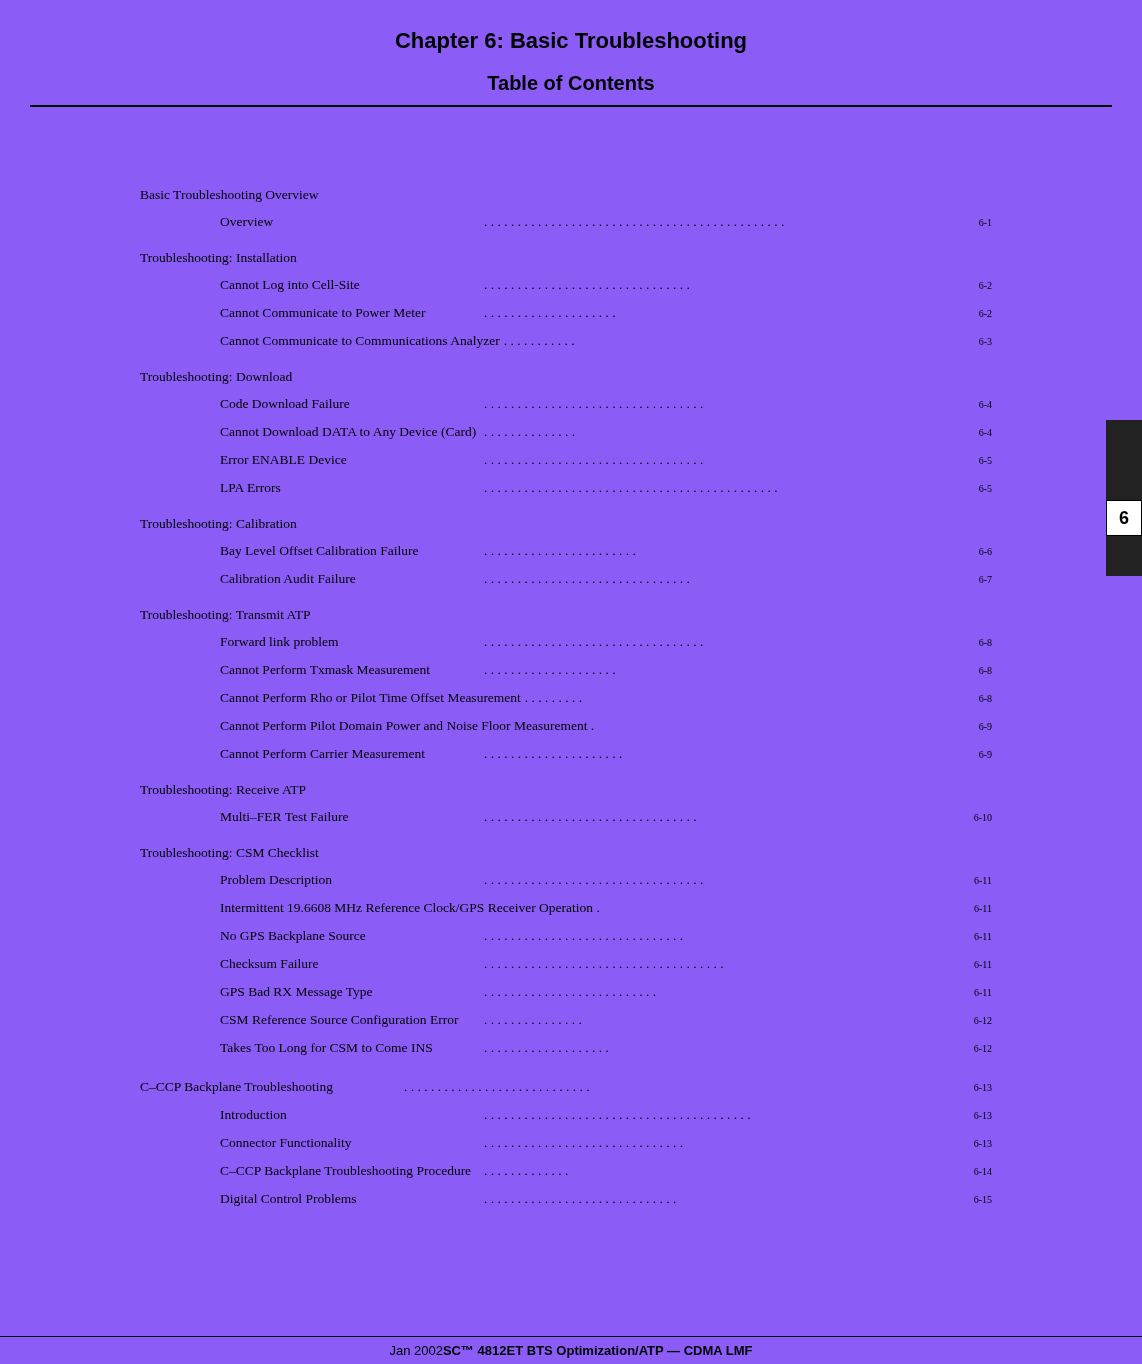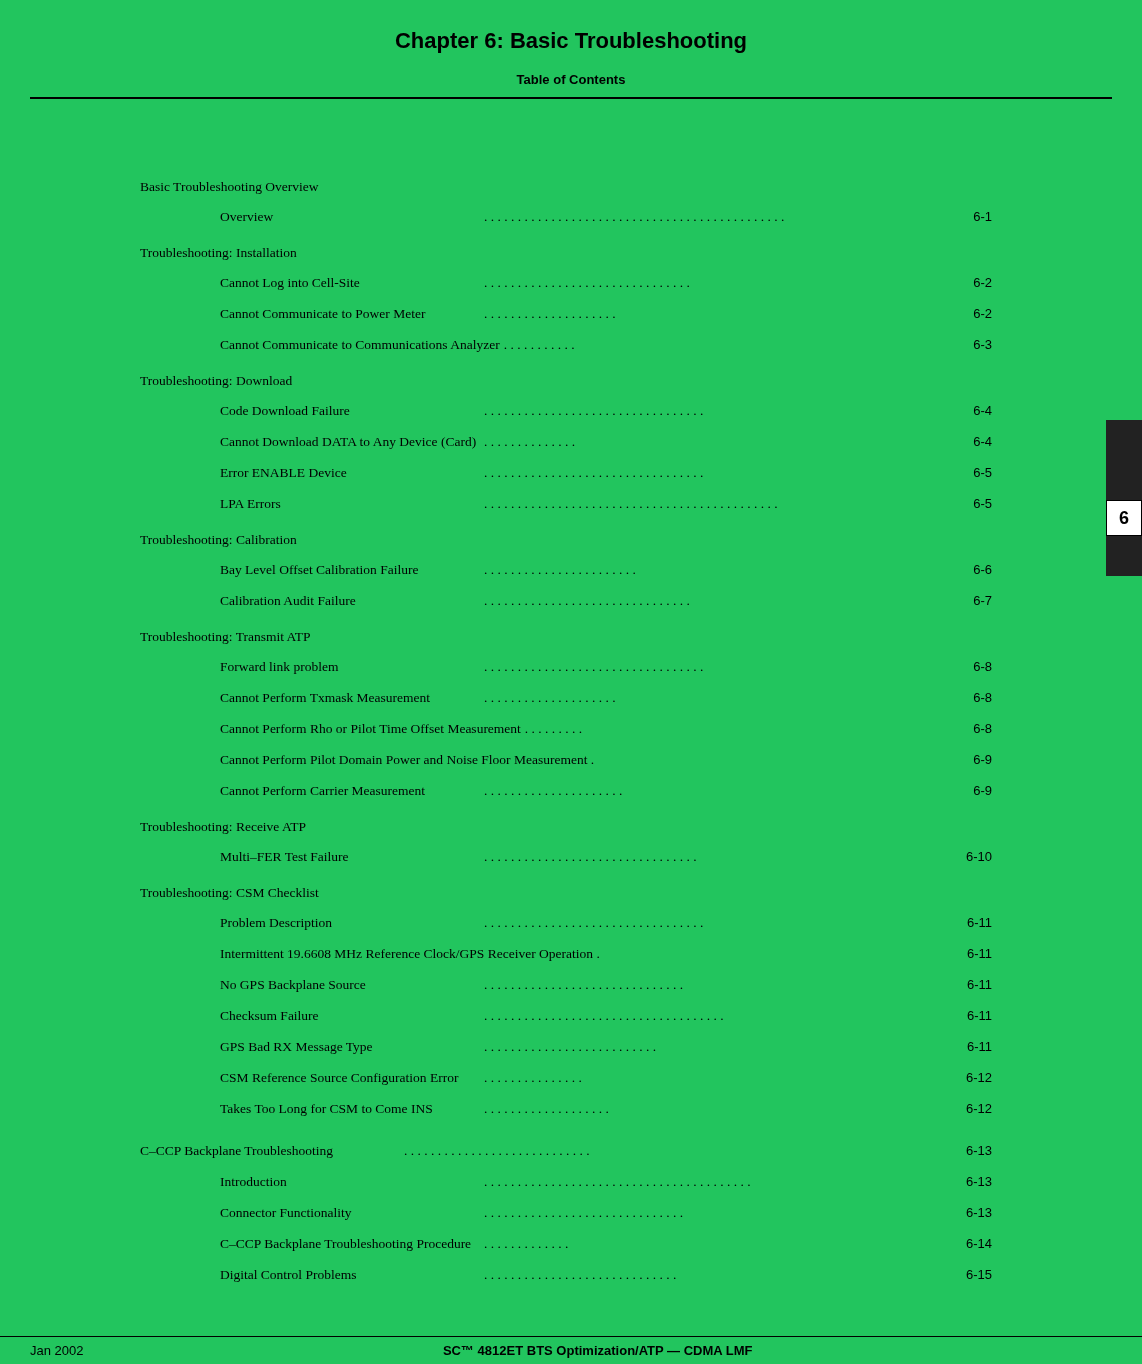--- a/index.html
+++ b/index.html
@@ -14,39 +14,39 @@
       font-size: 14px;
       color: #000000;
       width: 1142px;
       min-height: 1364px;
       position: relative;
     }
 
     .page-container {
       width: 1142px;
       min-height: 1364px;
-      background: #22c55e;
+      background: #8b5cf6;
       position: relative;
       padding: 0;
     }
 
     
     .chapter-title {
       text-align: center;
       font-size: 22px;
       font-weight: bold;
       padding-top: 28px;
       padding-bottom: 8px;
       font-family: 'Arial', sans-serif;
     }
 
     
     .toc-title {
       text-align: center;
-      font-size: 13px;
+      font-size: 20px;
       font-weight: bold;
       padding-top: 10px;
       padding-bottom: 10px;
       font-family: 'Arial', sans-serif;
     }
 
     
     .top-rule {
       border: none;
       border-top: 2px solid #000;
@@ -113,37 +113,37 @@
     .toc-dots {
       flex: 1;
       font-size: 13.5px;
       font-family: 'Times New Roman', Times, serif;
       overflow: hidden;
       white-space: nowrap;
       margin: 0 4px;
     }
 
     .toc-page {
-      font-size: 13px;
-      font-family: Liberation Sans, sans-serif;
+      font-size: 10px;
+      font-family: Liberation Serif, serif;
       white-space: nowrap;
       min-width: 40px;
       text-align: right;
       margin-top: 12px;
     }
 
     
     .footer {
       position: absolute;
       bottom: 0;
       left: 0;
       right: 0;
       border-top: 1.5px solid #000;
       display: flex;
-      justify-content: space-between;
+      justify-content: center;
       align-items: center;
       padding: 6px 30px;
       font-family: Arial, sans-serif;
       font-size: 13px;
     }
 
     .footer-left {
       font-size: 13px;
     }
 

